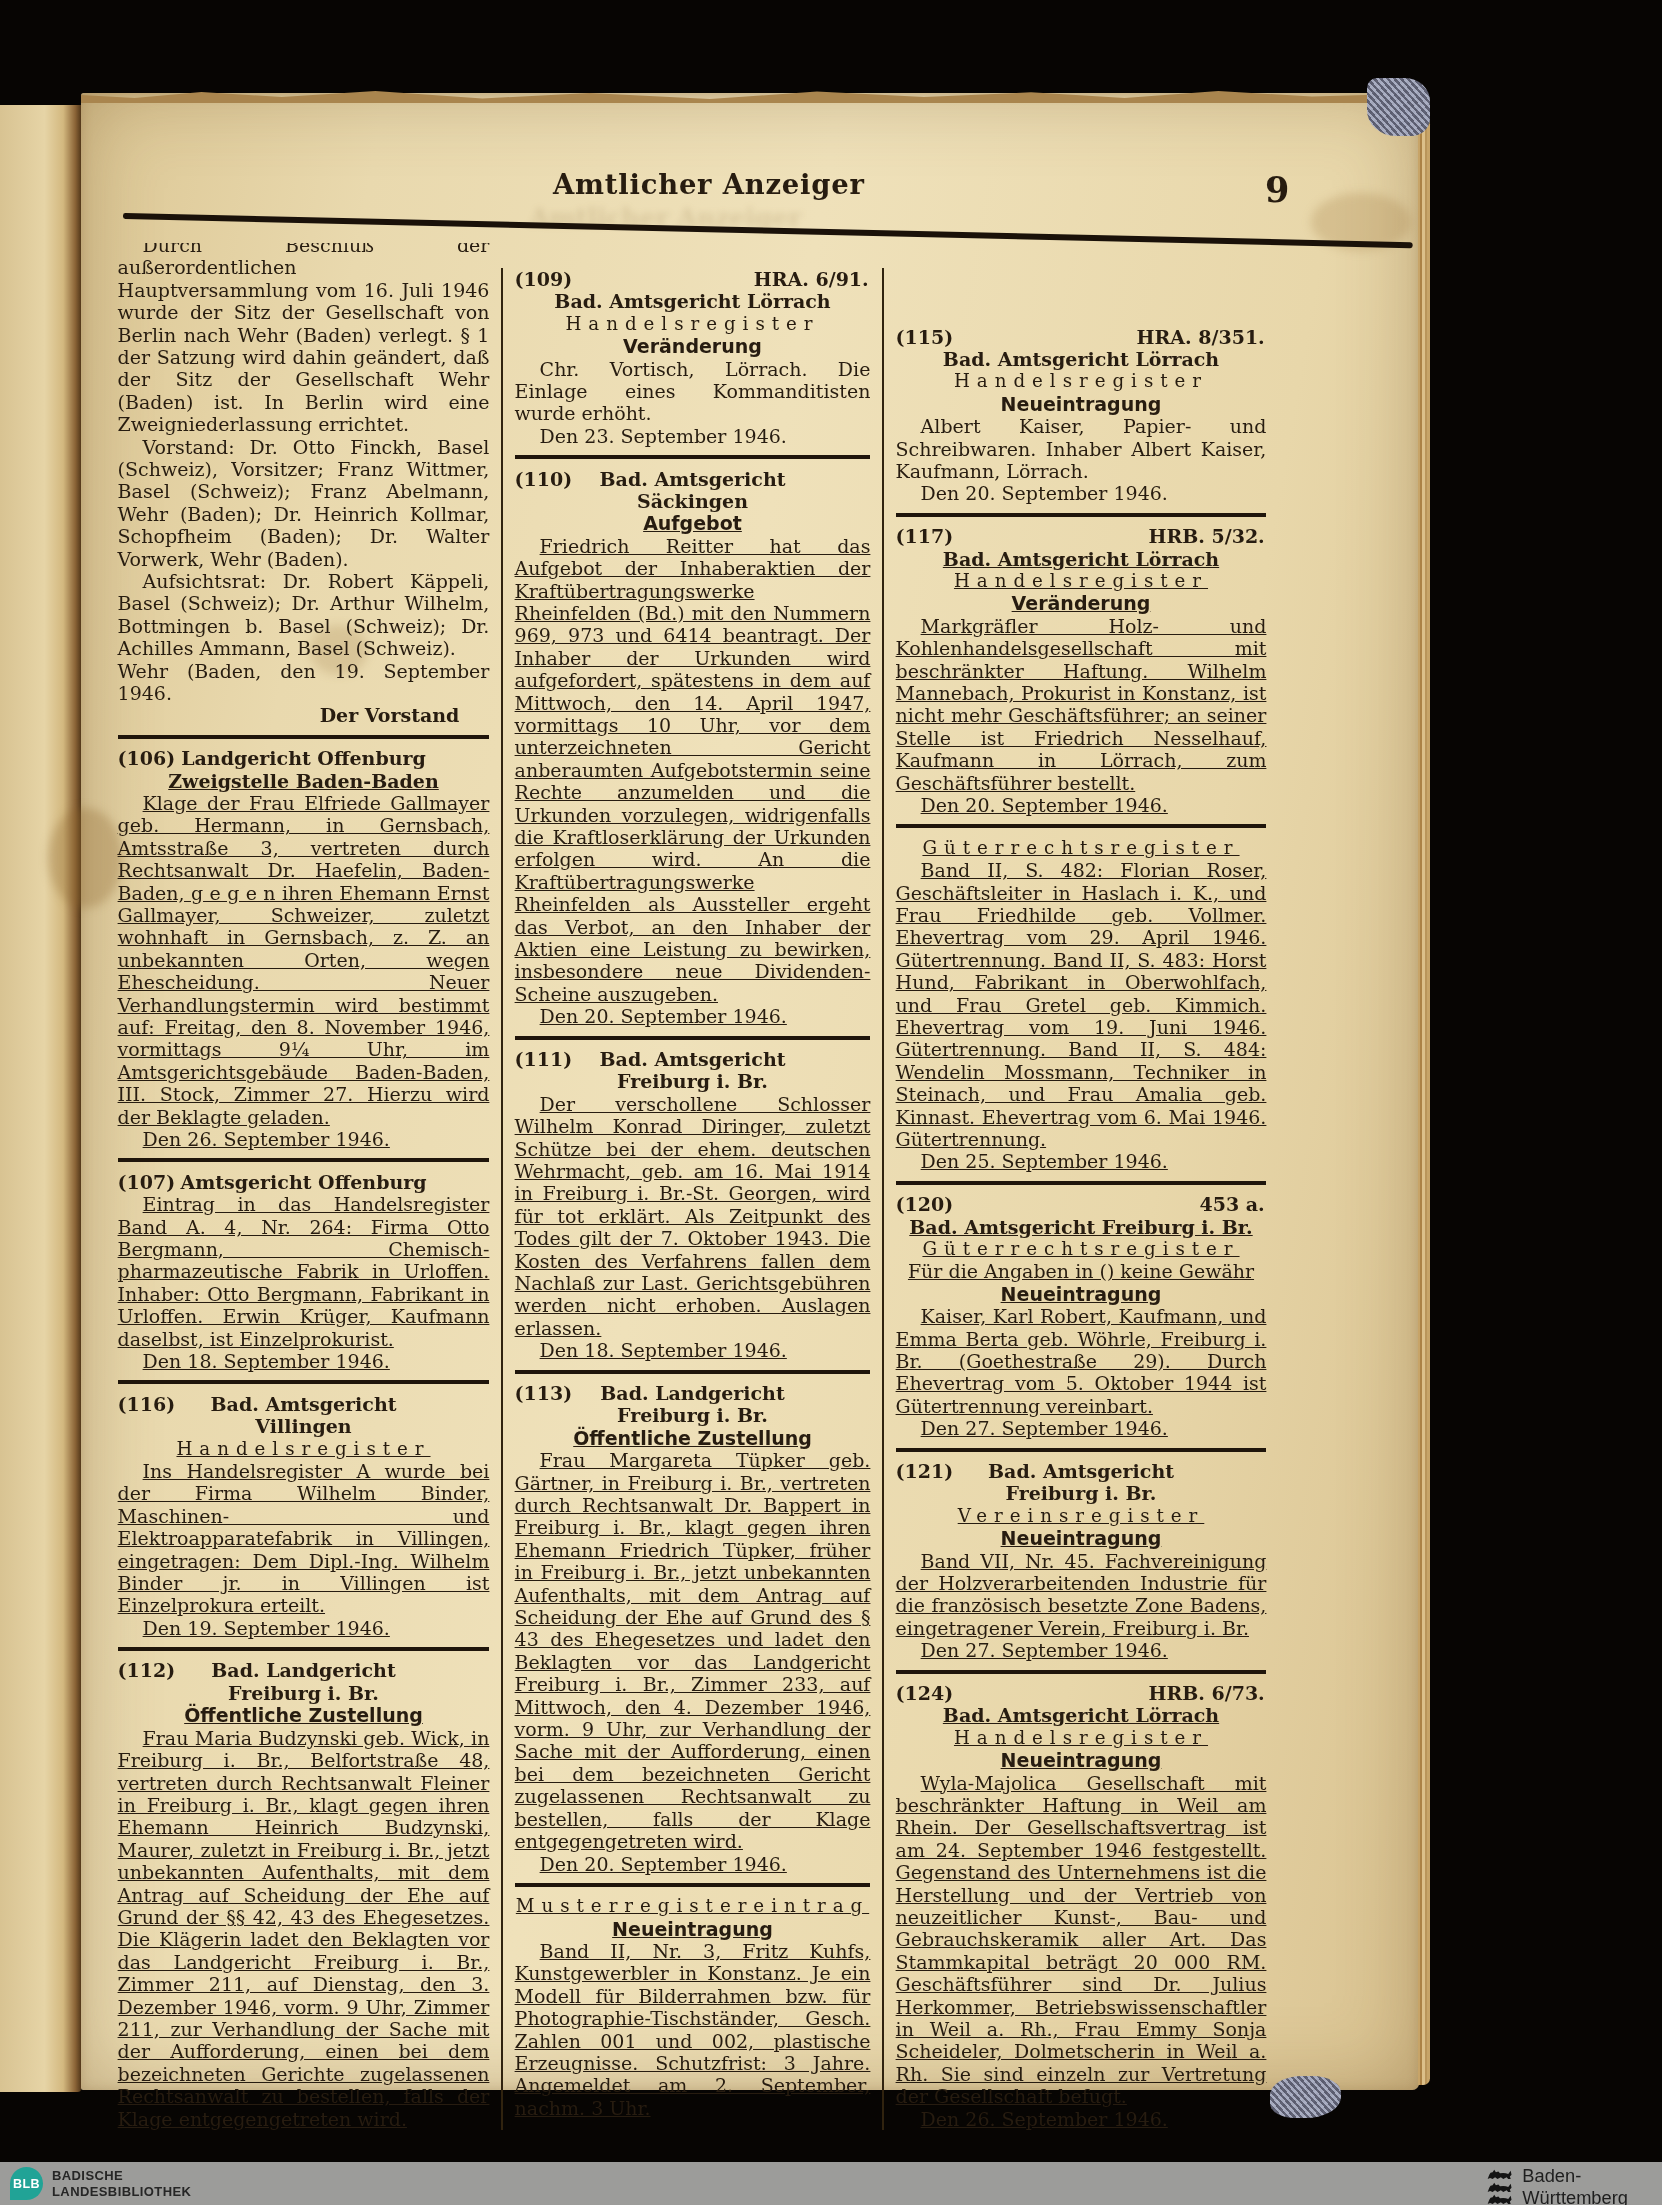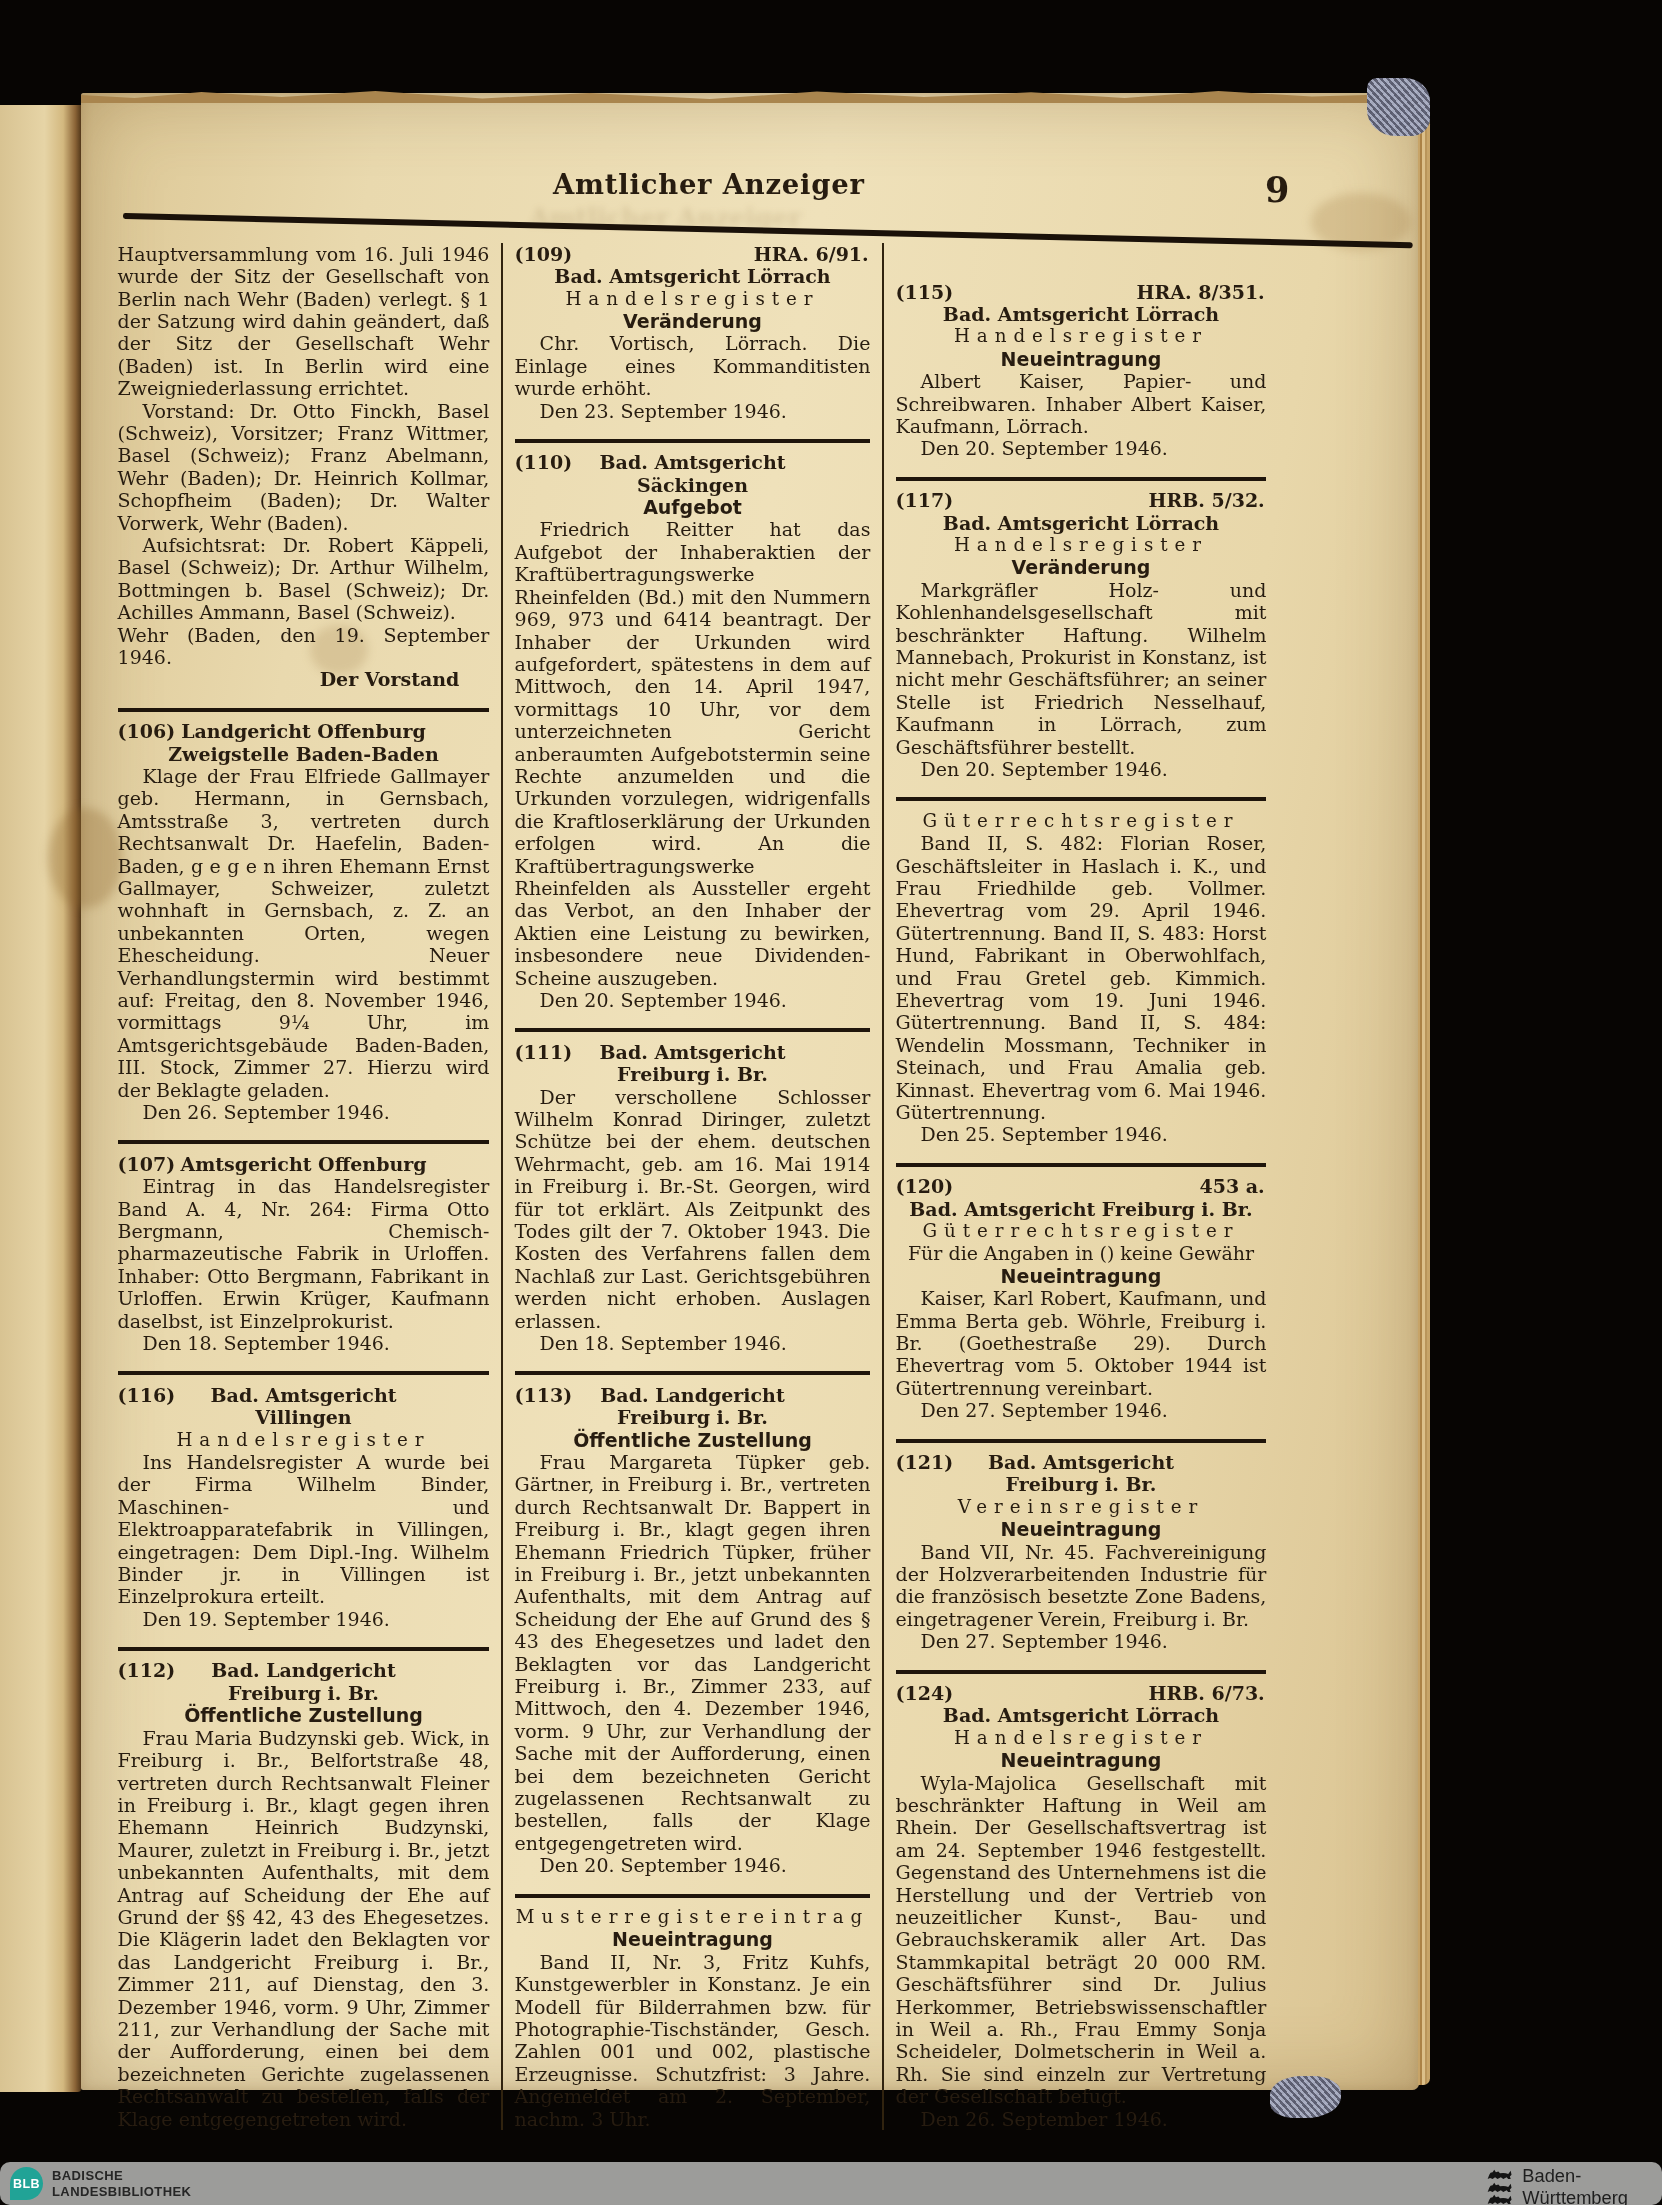--- a/index.html
+++ b/index.html
@@ -54,21 +54,21 @@
   
   .columns{
     position:absolute;left:25px;top:150px;width:1193px;height:1887px;
     display:flex;align-items:flex-end;overflow:hidden;
     font-size:19px;line-height:22.4px;
   }
   .col{box-sizing:border-box;padding:0 11.6px;}
   .col1{width:395px;}
   .col2{width:383px;border-left:2.5px solid #30230f;border-right:2.5px solid #30230f;min-height:1862px;}
   .col3{width:394px;}
-  .entry + .entry{margin-top:17px;border-top:4.2px solid #1f150b;padding-top:8.3px;}
+  .entry + .entry{margin-top:8px;border-top:4.2px solid #1f150b;padding-top:8.3px;text-decoration:underline;}
   .b-num{position:relative;text-align:center;font-weight:bold;min-height:22.4px;}
   .b-num .num{position:absolute;left:0;font-weight:bold;}
   .b-num .ref{position:absolute;right:1.7px;font-weight:bold;}
   .b-num .ttl{display:inline-block;padding:0 50px;}
   .b-title{text-align:center;font-weight:bold;}
   .b-spaced{text-align:center;letter-spacing:.38em;font-size:18.3px;}
   .b-bold{text-align:center;font-weight:bold;font-family:"DejaVu Sans",sans-serif;font-size:19px;}
   .b-center{text-align:center;}
   .b-para{text-align:justify;text-indent:25px;}
   .b-plain{text-align:justify;}
@@ -79,21 +79,21 @@
     background:
       repeating-linear-gradient(48deg,rgba(175,180,200,.85) 0 2.5px,rgba(90,92,110,.85) 2.5px 5px),
       repeating-linear-gradient(-44deg,#8d90a6 0 2.5px,#5d5f72 2.5px 5px);
     position:absolute;
   }
   .fab-top{left:1367px;top:78px;width:63px;height:58px;border-radius:10px 40% 30% 45%;}
   .fab-bottom{left:1270px;top:2076px;width:71px;height:42px;border-radius:45% 40% 50% 35%;}
   
   .footer-bar{
     position:absolute;left:0;top:2162px;width:1662px;height:43px;background:#9c9c9a;
-    font-family:"Liberation Sans",sans-serif;display:flex;align-items:center;border-radius:10px;
+    font-family:"Liberation Sans",sans-serif;display:flex;align-items:center;
   }
   .blb-logo{
     position:absolute;left:10px;top:5px;width:33px;height:33px;background:#21a396;
     border-radius:50% 50% 50% 0;display:flex;align-items:center;justify-content:center;
     color:#ffffff;font-weight:bold;font-size:12.5px;letter-spacing:0.4px;
   }
   .blb-text{
     position:absolute;left:52px;top:5.8px;font-size:13px;font-weight:bold;color:#262626;line-height:16px;
     letter-spacing:0.4px;
   }

